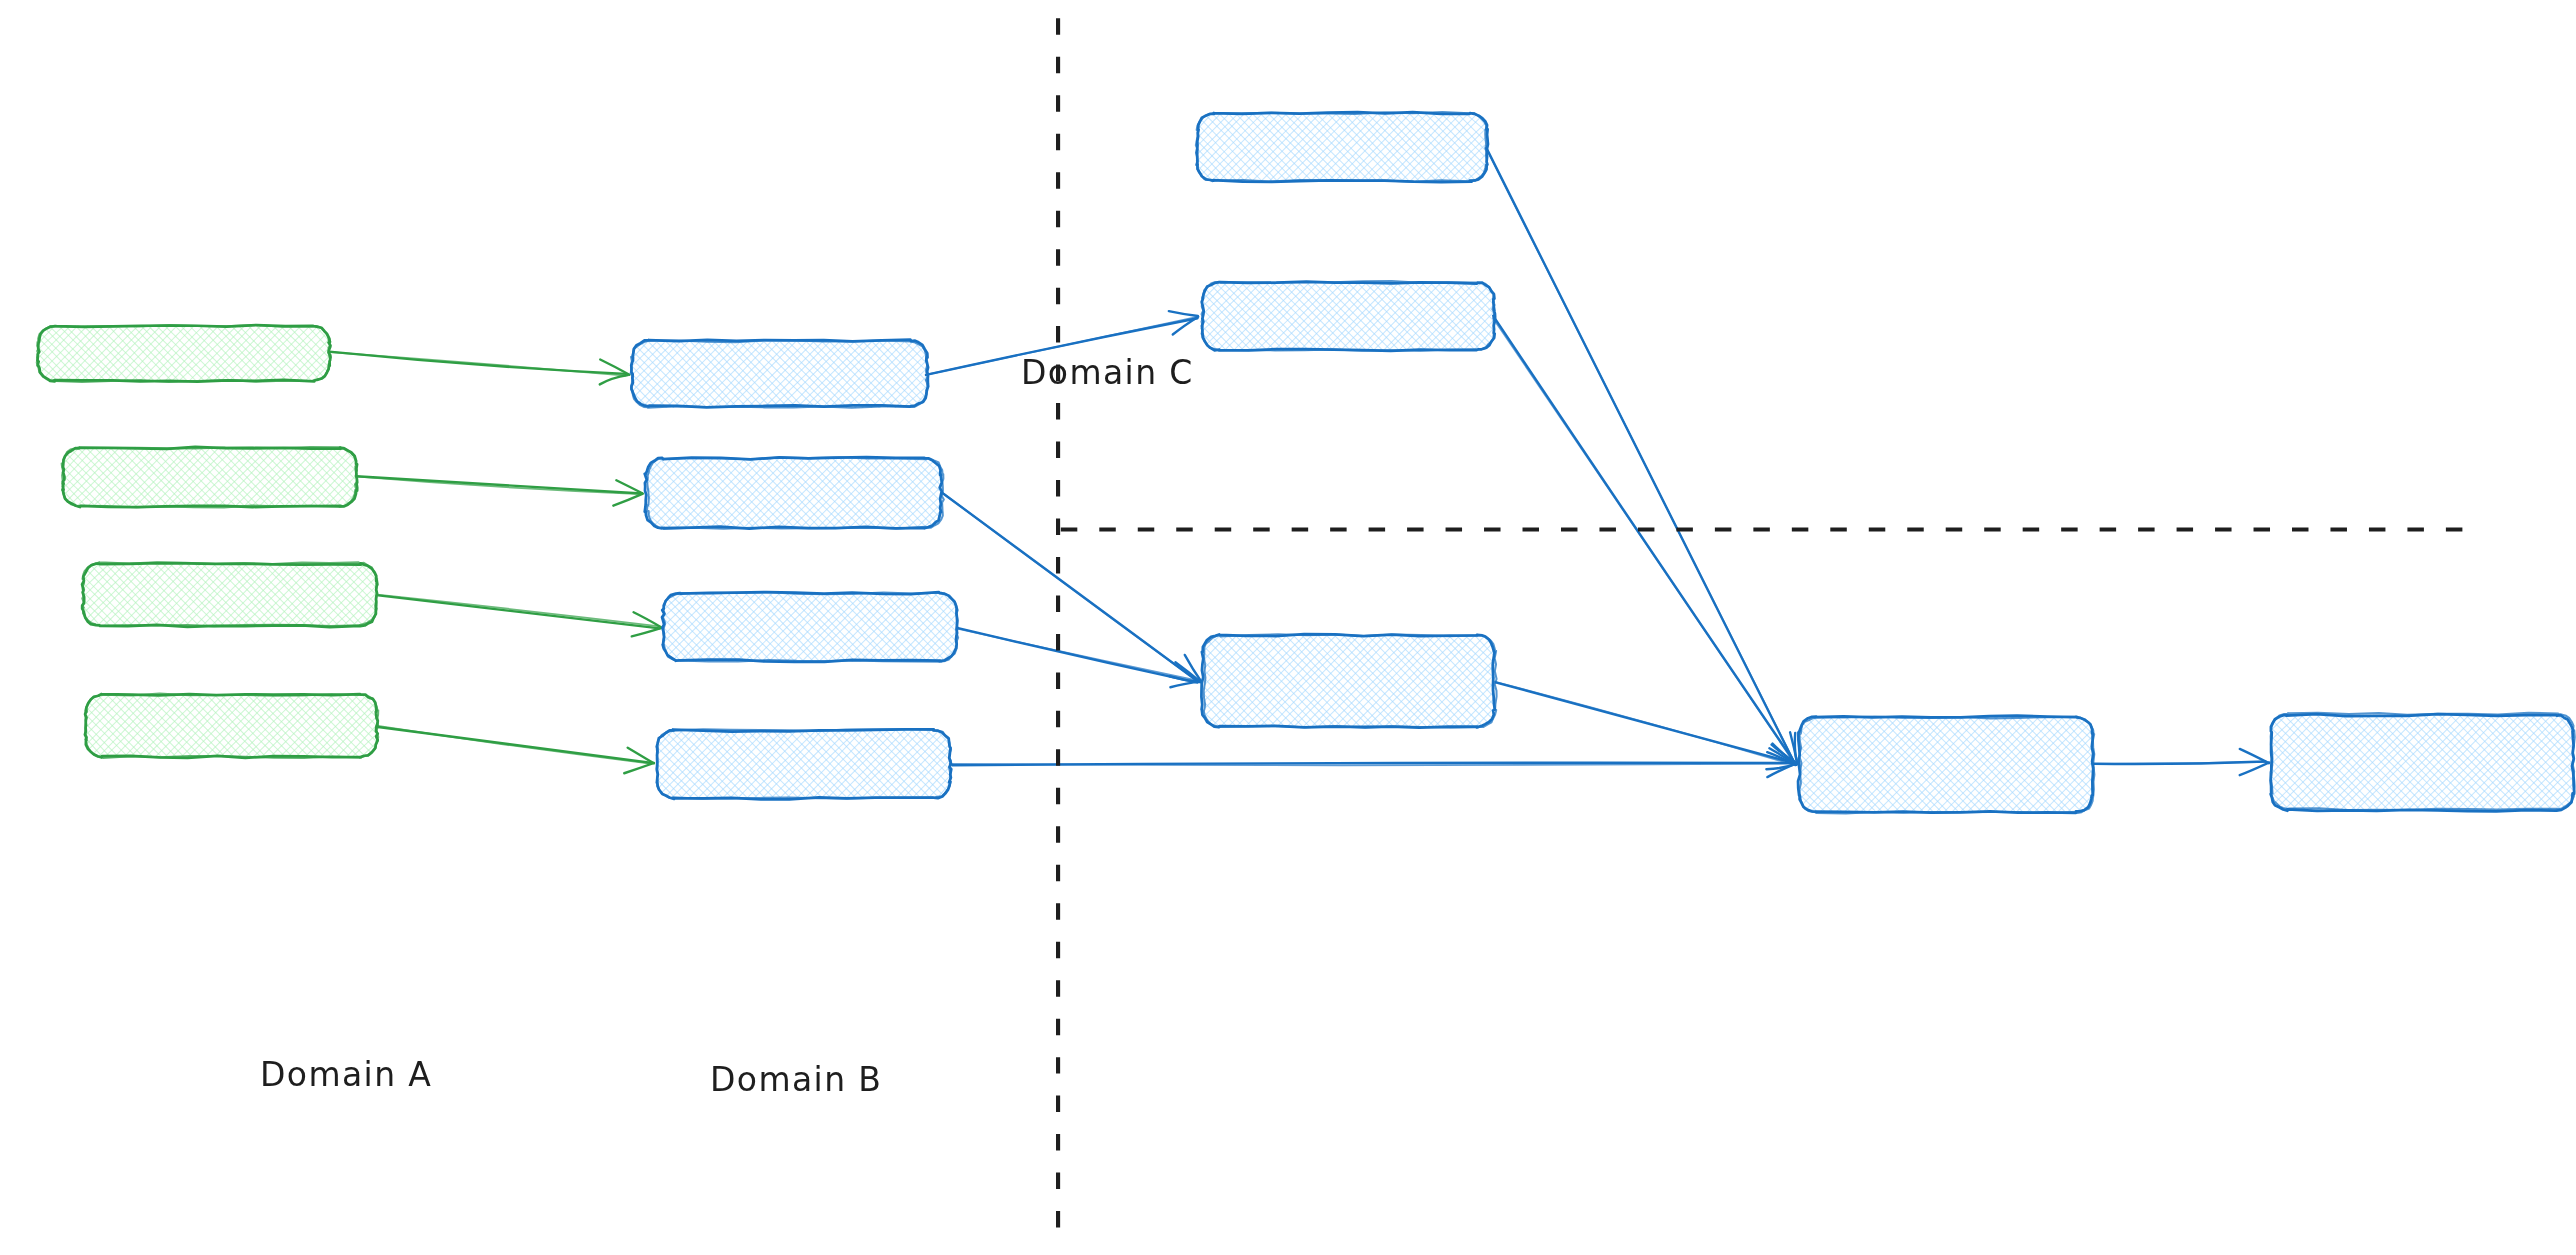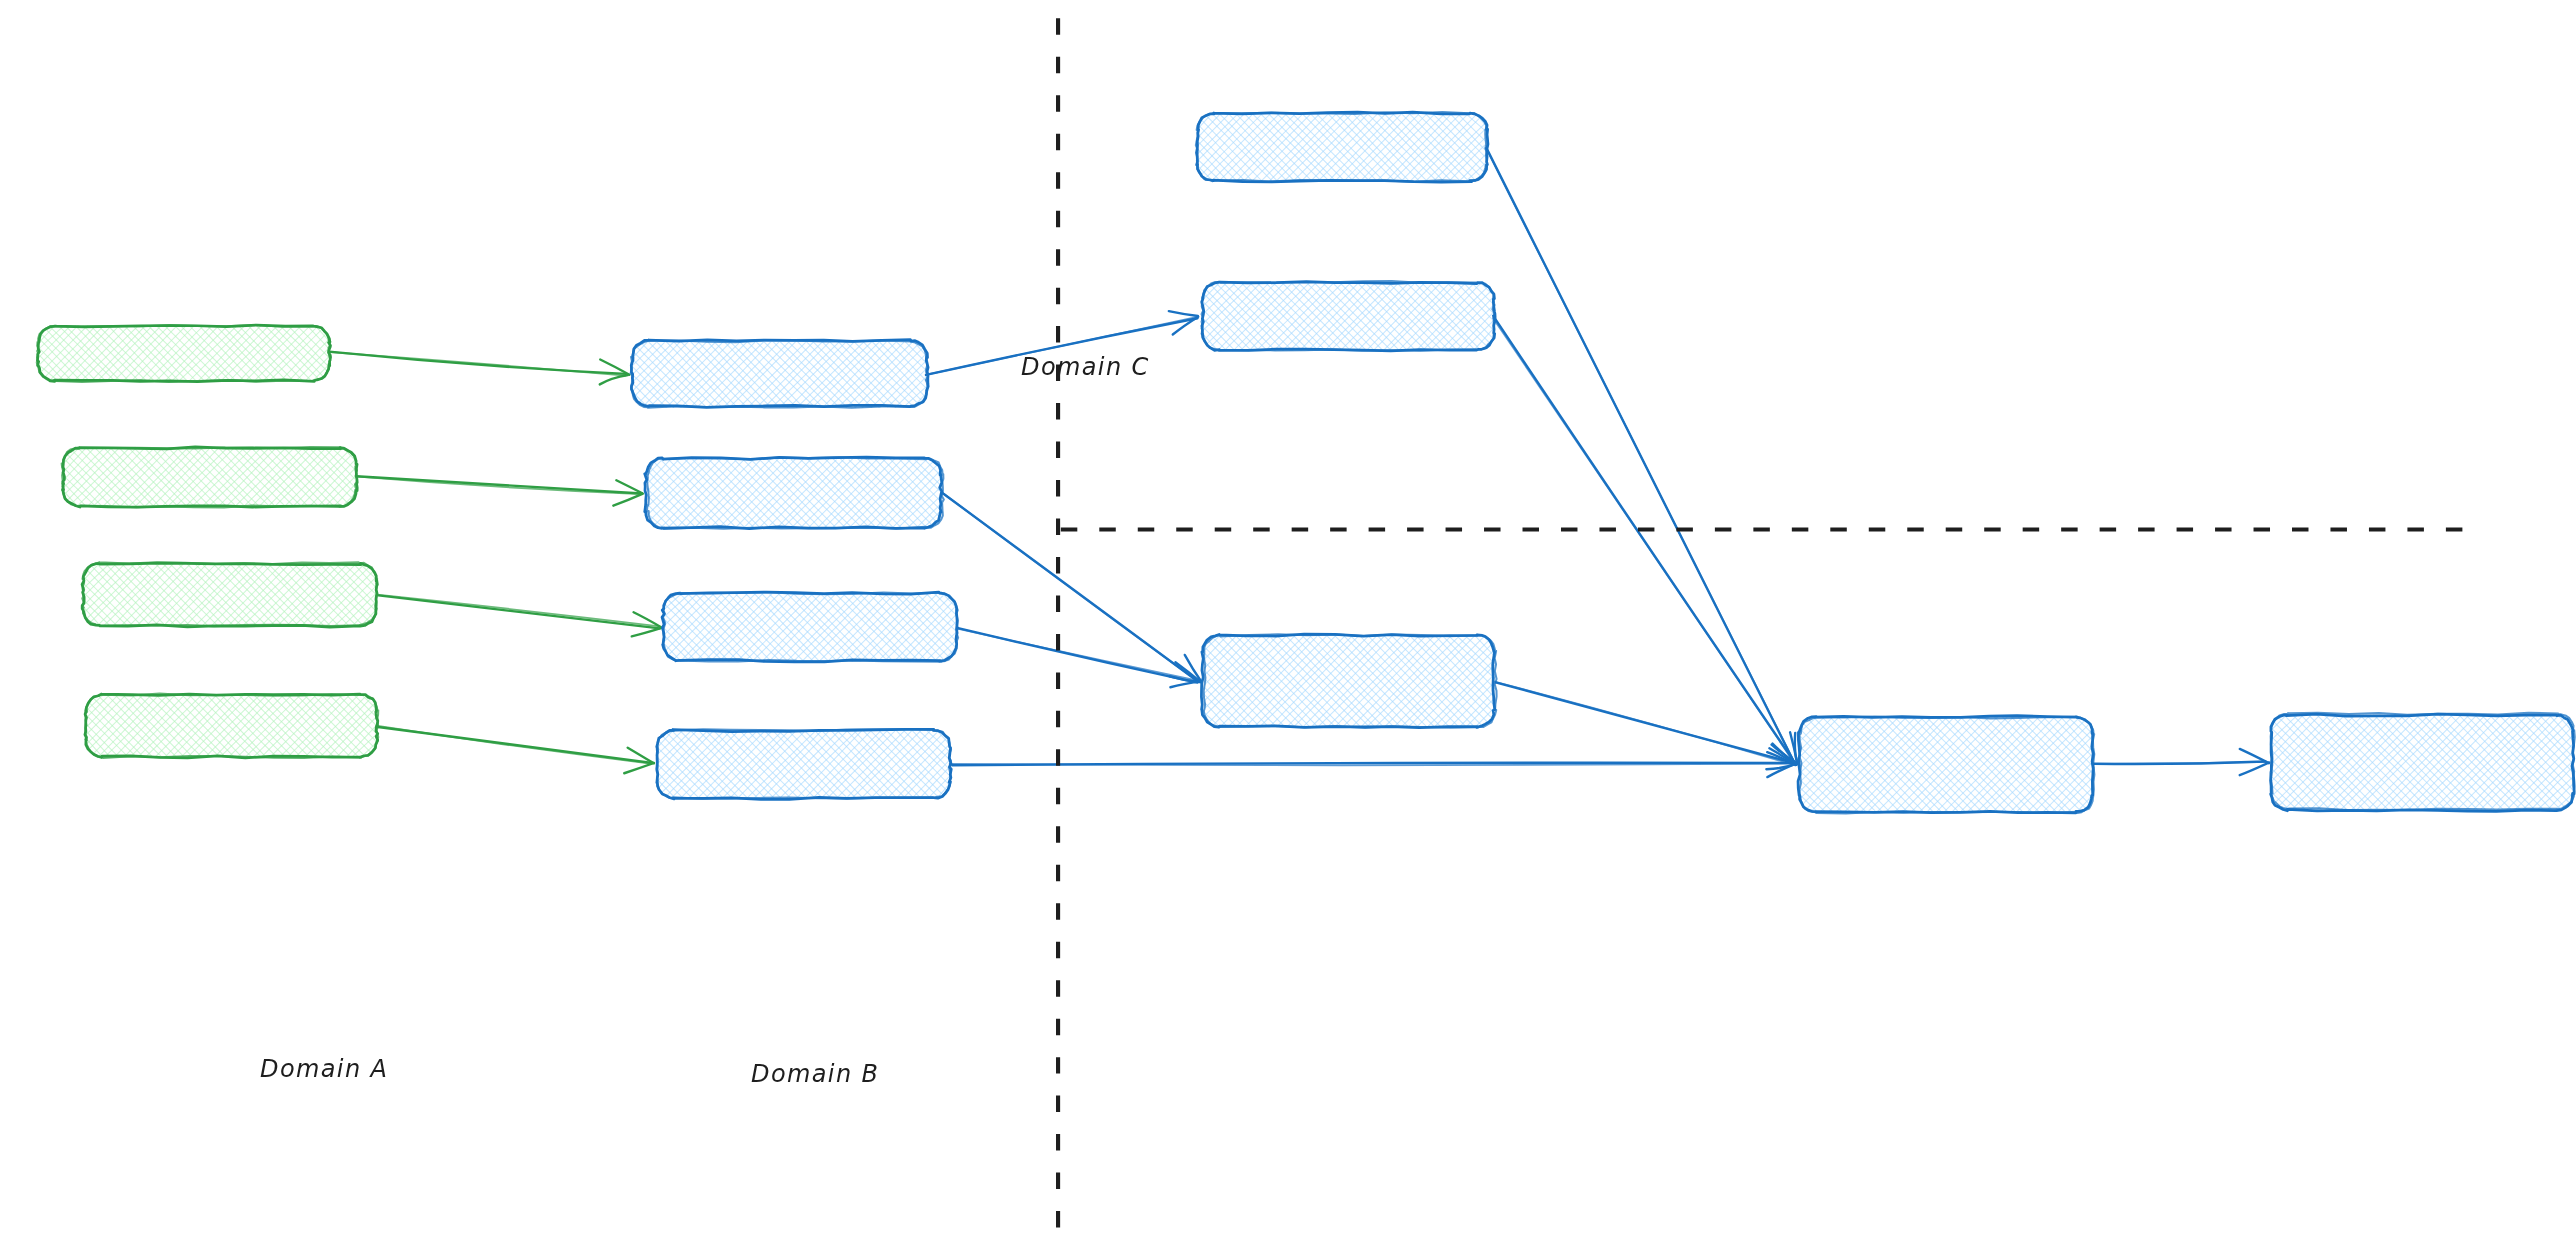--- a/index.html
+++ b/index.html
@@ -22,22 +22,21 @@
   #scene {
     position: absolute;
     top: 0;
     left: 0;
     width: 2576px;
     height: 1255px;
   }
   .domain-label {
     position: absolute;
     font-family: "DejaVu Sans", sans-serif;
-    font-size: 24px;
-    font-style: italic;
+    font-size: 33px;
     font-weight: 400;
     color: #1e1e1e;
     letter-spacing: 1.4px;
     white-space: nowrap;
     user-select: none;
     text-align: center;
   }
 </style>
 </head>
 <body>
@@ -1401,16 +1400,16 @@
           <path d="M 2497.7 778.5 L 2530.5 778.2 L 2564.2 779.3 L 2596.7 778.3 L 2627.7 780.2 L 2661.7 779.2 L 2694.1 779.2 L 2726.8 780.1 L 2760.1 778.0 L 2792.5 778.8 L 2790.9 779.4 L 2796.8 780.1 L 2801.2 781.4 L 2804.8 784.0 L 2807.5 788.2 L 2809.3 792.2 L 2808.9 796.9 L 2810.1 797.1 L 2810.7 804.8 L 2810.0 811.2 L 2808.5 820.3 L 2809.8 827.8 L 2808.5 834.9 L 2810.0 842.0 L 2808.9 849.7 L 2809.0 858.2 L 2810.2 864.1 L 2810.1 865.2 L 2809.7 869.2 L 2807.6 874.1 L 2804.0 877.6 L 2800.5 880.1 L 2796.5 882.5 L 2790.9 883.5 L 2790.8 882.9 L 2758.4 883.0 L 2726.6 883.6 L 2694.1 883.1 L 2660.4 883.0 L 2627.4 884.3 L 2595.9 883.9 L 2563.1 884.1 L 2531.5 882.2 L 2498.8 882.6 L 2497.3 883.2 L 2492.4 882.0 L 2488.9 880.7 L 2485.5 877.3 L 2482.2 874.3 L 2480.1 869.2 L 2479.0 864.6 L 2480.8 866.2 L 2480.2 858.4 L 2478.9 849.5 L 2478.5 843.2 L 2480.5 835.6 L 2480.6 826.8 L 2480.1 819.4 L 2479.0 813.1 L 2478.7 803.9 L 2479.4 797.9 L 2479.2 796.8 L 2479.7 793.1 L 2482.4 787.5 L 2485.2 784.1 L 2488.3 780.9 L 2493.6 779.5 L 2498.2 779.3 L 2497.7 778.5" fill="none" stroke="#1971c2" stroke-width="2.2" stroke-opacity="0.75" stroke-linecap="round" stroke-linejoin="round"></path>
         </g>
       </g>
       <g>
         <line x1="1155" y1="20" x2="1155" y2="1352" stroke="#1e1e1e" stroke-width="4.5" stroke-dasharray="18 24" stroke-linecap="butt"></line>
         <line x1="1158" y1="578" x2="2688" y2="578" stroke="#1e1e1e" stroke-width="4.5" stroke-dasharray="18 24" stroke-linecap="butt"></line>
       </g>
     </svg>
 
   <div class="domain-label" style="left:260px; top:1055px;">Domain A</div>
-  <div class="domain-label" style="left:751px; top:1060px;">Domain B</div>
+  <div class="domain-label" style="left:710px; top:1060px;">Domain B</div>
   <div class="domain-label" style="left:1021px; top:353px;">Domain C</div>
 </div>
 
 
 </body></html>

